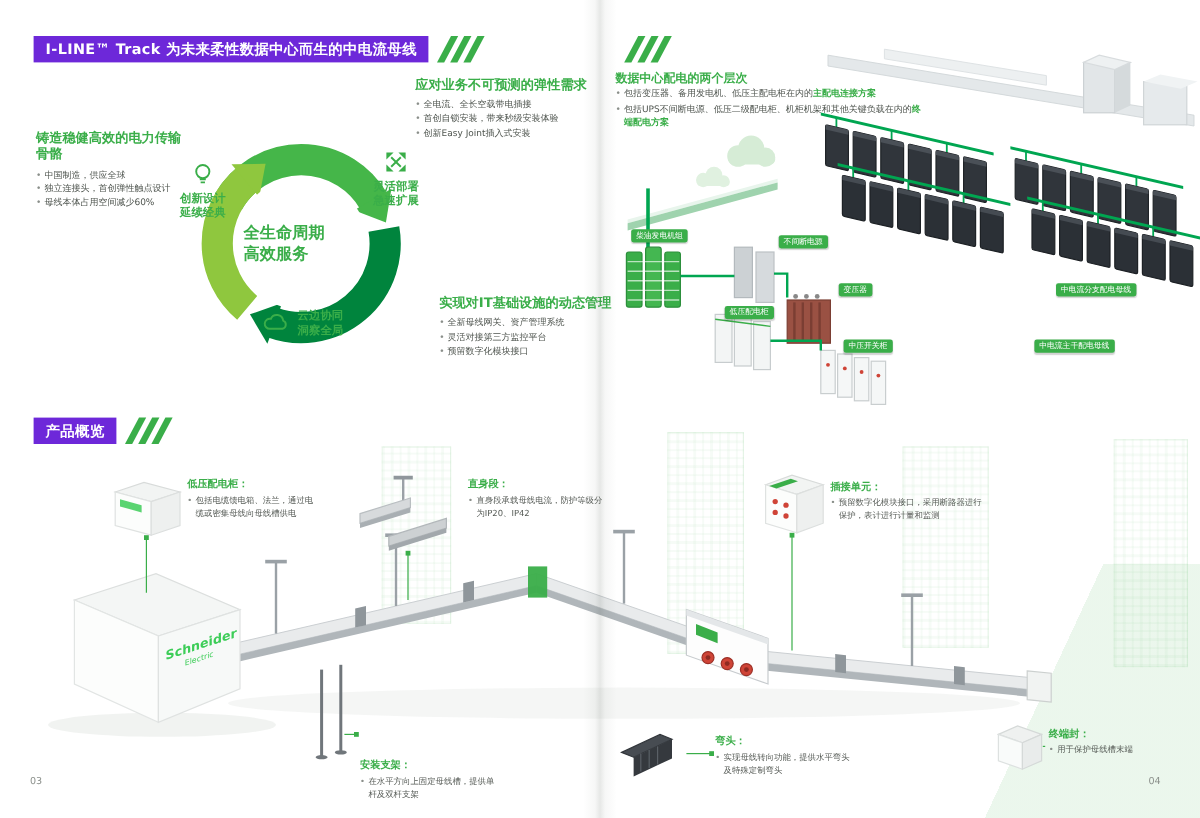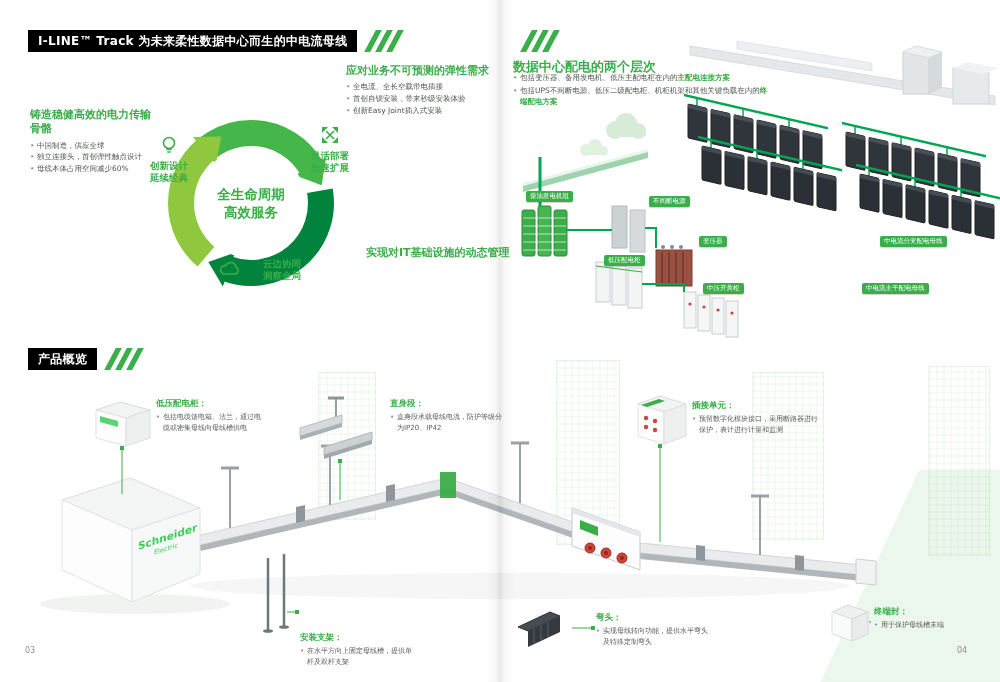--- a/index.html
+++ b/index.html
@@ -1,37 +1,37 @@
 <!DOCTYPE html>
 <html><head>
 <meta charset="utf-8">
 <style>
   *{margin:0;padding:0;box-sizing:border-box}
   html,body{width:1000px;height:682px}
   body{position:relative;overflow:hidden;background:#fff;font-family:"DejaVu Sans","Liberation Sans",sans-serif;color:#444}
   .banner-row{position:absolute;display:flex;align-items:stretch;z-index:3}
-  .banner{background:#000000;color:#fff;font-weight:bold;font-size:12px;line-height:22px;padding:0 10px;letter-spacing:.3px;white-space:nowrap}
+  .banner{background:#6d28d9;color:#fff;font-weight:bold;font-size:12px;line-height:22px;padding:0 10px;letter-spacing:.3px;white-space:nowrap}
   .hatch{display:flex;margin-left:8px;align-items:stretch}
   .hatch span{width:6px;height:22px;background:#3aae49;transform:skewX(-28deg);margin-left:5px}
   .blk{position:absolute;z-index:3}
   .blk-title{color:#3aae49;font-weight:bold;font-size:11px;line-height:1.3}
   ul.bullets{list-style:none;margin-top:3px}
   .bullets li{font-size:7.5px;color:#4f554f;line-height:1.55;padding-left:7px;position:relative}
   .bullets li::before{content:"•";position:absolute;left:0;color:#8a8f8a}
   .badge{position:absolute;z-index:3;text-align:center}
-  .badge-row{display:flex;align-items:flex-start;gap:21px;text-align:left}
+  .badge-row{display:flex;align-items:flex-start;gap:6px;text-align:left}
   .badge-text{color:#3aae49;font-weight:bold;font-size:9.5px;line-height:1.3}
-  .center-text{position:absolute;z-index:3;color:#3aae49;font-weight:bold;font-size:13.5px;line-height:1.35;text-align:center}
+  .center-text{position:absolute;z-index:3;color:#3aae49;font-weight:bold;font-size:13.5px;line-height:1.35;text-align:left}
   .callout{position:absolute;z-index:3}
   .callout .t{color:#3aae49;font-weight:bold;font-size:8.5px;margin-bottom:2px}
   .callout .d{font-size:7px;color:#565b56;line-height:1.5;padding-left:7px;position:relative}
   .callout .d::before{content:"•";position:absolute;left:0;color:#8a8f8a}
   .chip{position:absolute;background:#3aae49;color:#fff;font-size:6.5px;line-height:1;padding:2px 4px;border-radius:2px;white-space:nowrap;z-index:3;box-shadow:0 1px 1px rgba(0,0,0,.18)}
   .pagenum{position:absolute;font-size:8px;color:#8a8f8a;z-index:3}
-  .subtitle{position:absolute;color:#3aae49;font-weight:bold;font-size:13px;z-index:3}
+  .subtitle{position:absolute;color:#3aae49;font-weight:bold;font-size:10px;z-index:3}
   ul.rbullets{position:absolute;list-style:none;z-index:3}
   .rbullets li{font-size:7.5px;color:#4f554f;line-height:1.55;padding-left:7px;position:relative;margin-bottom:1px}
   .rbullets li::before{content:"•";position:absolute;left:0;color:#8a8f8a}
   .rbullets .hl{color:#3aae49;font-weight:bold}
   .bld{position:absolute;z-index:0;opacity:.55;border:1px solid rgba(61,174,73,.18);
        background:repeating-linear-gradient(0deg,rgba(61,174,73,.08) 0 2px,transparent 2px 7px),
                   repeating-linear-gradient(90deg,rgba(61,174,73,.08) 0 2px,transparent 2px 7px)}
   .corner{position:absolute;z-index:0}
   .fold{position:absolute;left:486px;top:0;width:28px;height:682px;z-index:5;pointer-events:none;
         background:linear-gradient(90deg,rgba(0,0,0,0) 0%,rgba(110,120,110,.06) 35%,rgba(80,90,80,.14) 50%,rgba(110,120,110,.06) 65%,rgba(0,0,0,0) 100%)}
@@ -68,20 +68,25 @@
   <div class="blk-title">应对业务不可预测的弹性需求</div>
   <ul class="bullets">
     <li>全电流、全长空载带电插接</li>
     <li>首创自锁安装，带来秒级安装体验</li>
     <li>创新Easy Joint插入式安装</li>
   </ul>
 </div>
 
 <div class="blk" style="left:366px;top:246px;width:150px">
   <div class="blk-title">实现对IT基础设施的动态管理</div>
+  <ul class="bullets">
+    <li>全新母线网关、资产管理系统</li>
+    <li>灵活对接第三方监控平台</li>
+    <li>预留数字化模块接口</li>
+  </ul>
 </div>
 
 <svg class="layer" style="left:158px;top:110px" width="186" height="186" viewBox="0 0 186 186">
   <path d="M32.4,58 A70,70 0 0 1 153.6,58" fill="none" stroke="#45b649" stroke-width="26"></path>
   <polygon points="-2,-18 20,0 -2,18" fill="#45b649" transform="translate(153.6,58) rotate(60)"></polygon>
   <path d="M161.9,80.8 A70,70 0 0 1 69.1,158.8" fill="none" stroke="#00843d" stroke-width="26"></path>
   <polygon points="-2,-18 20,0 -2,18" fill="#00843d" transform="translate(69.1,158.8) rotate(200)"></polygon>
   <path d="M48,146.6 A70,70 0 0 1 48,39.4" fill="none" stroke="#8fc73e" stroke-width="26"></path>
   <polygon points="-2,-18 20,0 -2,18" fill="#8fc73e" transform="translate(48,39.4) rotate(320)"></polygon>
   <circle cx="93" cy="93" r="55" fill="#fff"></circle>

